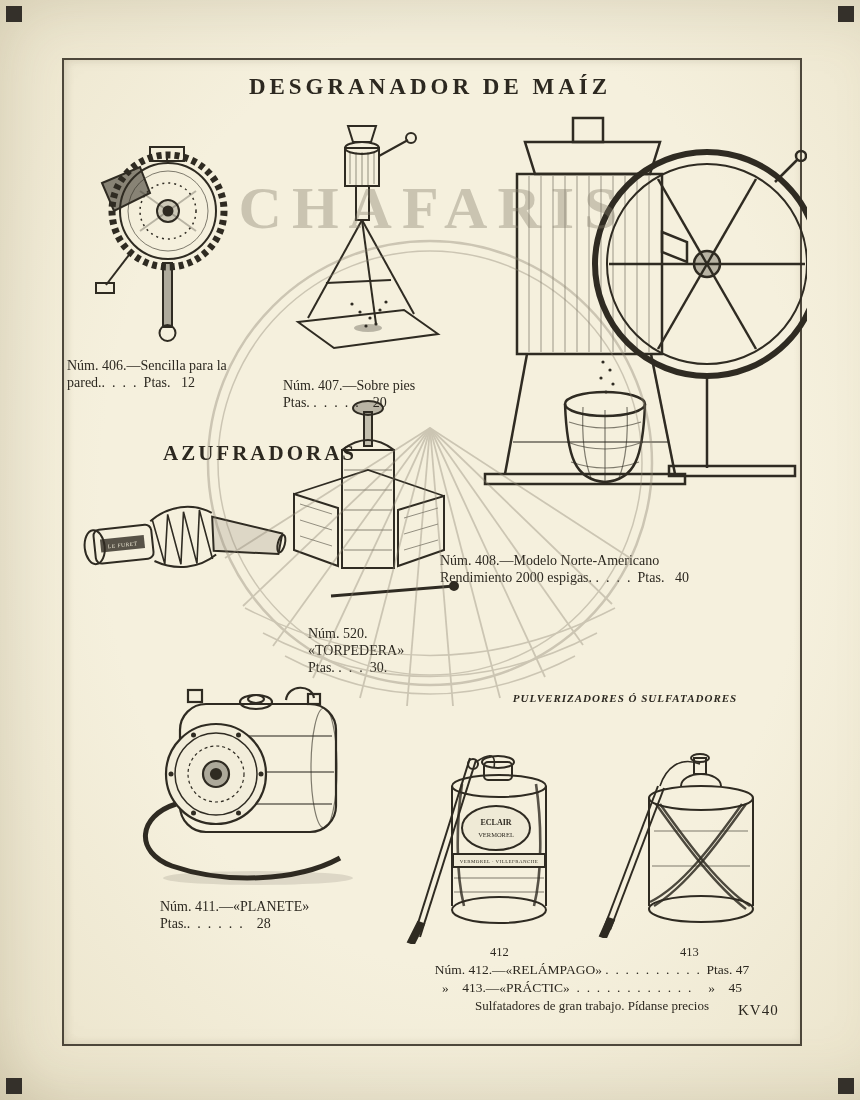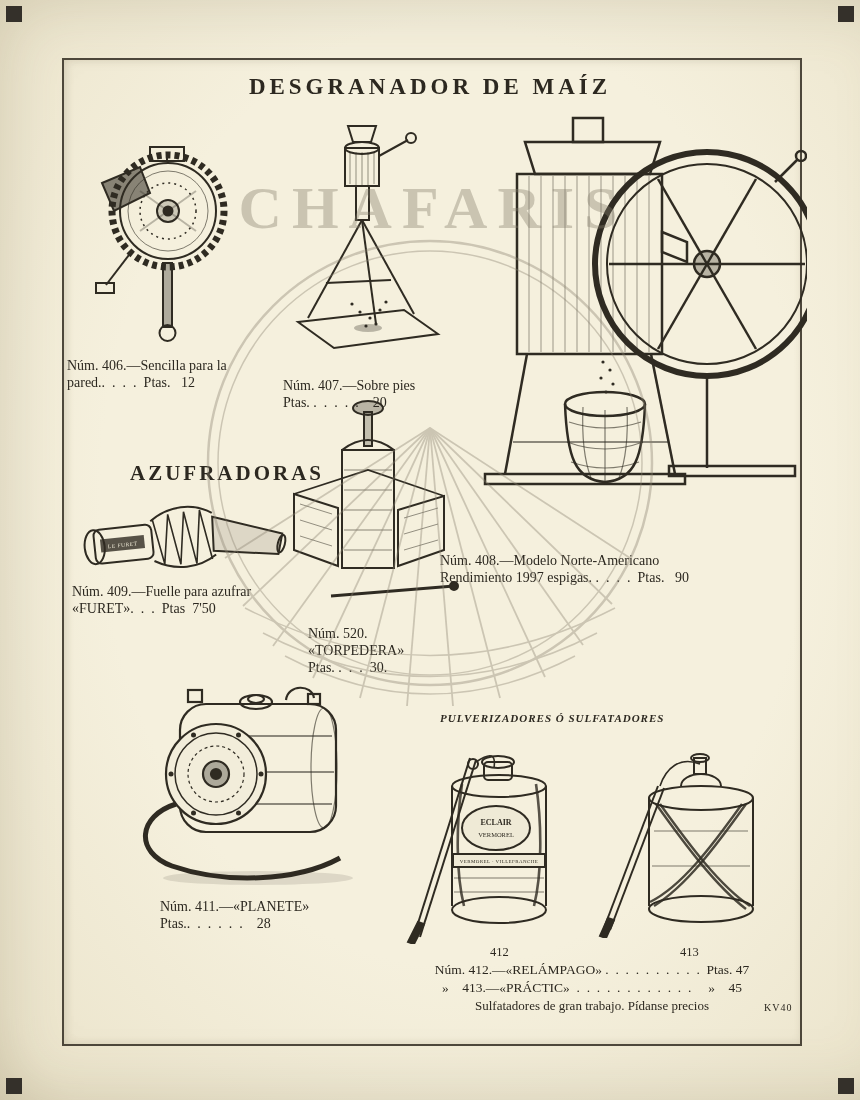--- a/index.html
+++ b/index.html
@@ -9,31 +9,31 @@
     background:radial-gradient(ellipse at 50% 45%, #f5f0dd 55%, #ece5cd 92%, #e4dcc2 100%);
     font-family:"Liberation Serif","DejaVu Serif",serif;color:#2c2820;
     box-shadow:inset 0 0 70px rgba(110,95,60,.22);
     padding-left:48px;
   }
   .corner{position:absolute;width:16px;height:16px;background:#34302a;}
   .frame{position:absolute;left:62px;top:58px;width:736px;height:984px;
     border:2px solid rgba(48,42,32,.85);box-shadow:inset 2px 0 8px rgba(90,78,52,.18);}
   .h-title{position:absolute;left:160px;top:74px;width:540px;text-align:center;
     font-size:23px;font-weight:bold;letter-spacing:4px;z-index:4;}
-  .h-sec{position:absolute;font-weight:bold;text-align:left;z-index:4;margin-top:20px;}
+  .h-sec{position:absolute;font-weight:bold;text-align:center;z-index:4;}
   .h-azu{left:130px;top:441px;width:260px;font-size:21px;letter-spacing:3px;}
   .h-pul{left:440px;top:692px;width:370px;font-size:11px;letter-spacing:1px;font-style:italic;}
   .cap{position:absolute;font-size:14px;line-height:17px;z-index:4;}
   .cap .ln{display:block;white-space:pre;}
   .figlabel{position:absolute;font-size:12.5px;z-index:4;}
   .bottomblock{position:absolute;left:383px;top:961px;width:418px;text-align:center;
     font-size:13.5px;line-height:18px;z-index:4;}
   .bottomblock .ln{display:block;white-space:pre;}
   .bottomblock .bold{font-weight:normal;font-size:13px;}
-  .plate{position:absolute;left:764px;top:1002px;width:70px;font-size:10px;
+  .plate{position:absolute;left:738px;top:1002px;width:70px;font-size:15px;
     letter-spacing:1px;z-index:4;}
   .fig{position:absolute;z-index:2;}
   .fig svg{display:block;width:100%;height:100%;}
   .wm{position:absolute;left:185px;top:128px;width:500px;height:600px;
     z-index:6;opacity:.38;pointer-events:none;}
   .ink{stroke:#2f2b22;fill:none;}
 </style>
 </head>
 <body>
 
@@ -181,27 +181,23 @@
         <path d="M24 106 L56 116 M24 122 L56 132 M24 138 L56 148" stroke-width="1" opacity=".5"></path>
         <path d="M128 120 L162 110 M128 136 L162 126 M128 152 L162 142" stroke-width="1" opacity=".5"></path>
         <line x1="55" y1="198" x2="178" y2="188" stroke-width="3"></line>
         <circle cx="178" cy="188" r="4" fill="#2f2b22"></circle>
       </g>
     </svg>
   </div>
 
   <div class="cap" style="left:440px;top:552px;width:360px">
     <span class="ln">Núm. 408.—Modelo Norte-Americano</span>
-    <span class="ln">Rendimiento 1997 espigas. .  .  .  .  Ptas.   90</span>
-  </div>
-
-  <div class="cap" style="left:72px;top:583px;width:220px">
-    <span class="ln">Núm. 409.—Fuelle para azufrar</span>
-    <span class="ln">«FURET».  .  .  Ptas  7'50</span>
-  </div>
+    <span class="ln">Rendimiento 2000 espigas. .  .  .  .  Ptas.   40</span>
+  </div>
+
 
   <div class="cap" style="left:308px;top:625px;width:140px">
     <span class="ln">Núm. 520.</span>
     <span class="ln">«TORPEDERA»</span>
     <span class="ln">Ptas. .  .  .  30.</span>
   </div>
 
   <div class="h-sec h-pul">PULVERIZADORES Ó SULFATADORES</div>
 
   <div class="fig" style="left:128px;top:676px;width:232px;height:216px">

